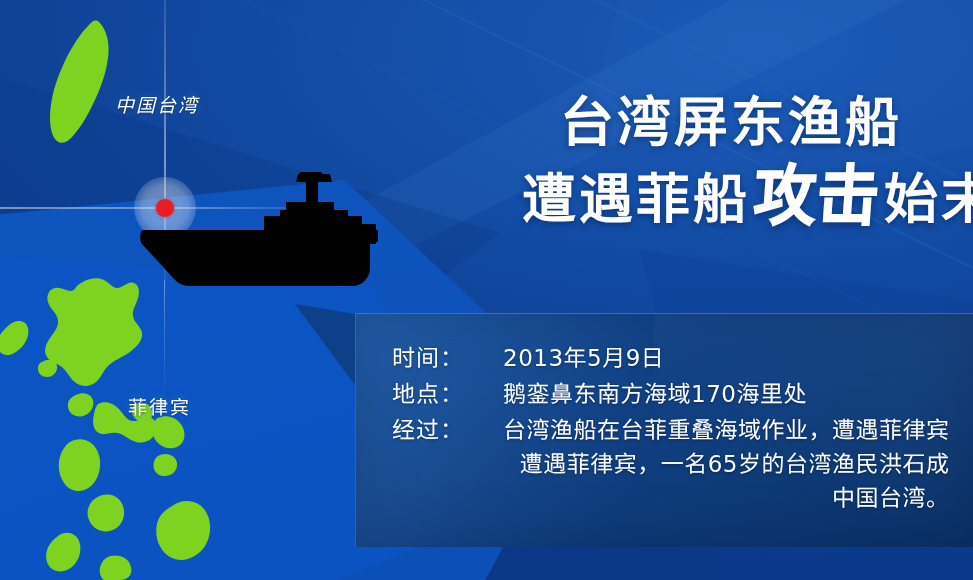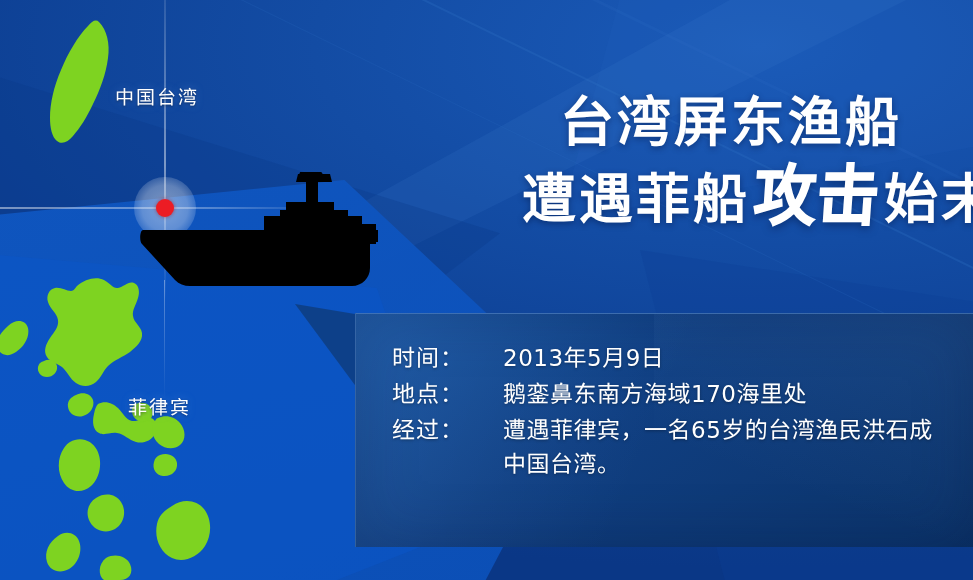--- a/index.html
+++ b/index.html
@@ -77,21 +77,21 @@
     box-shadow:0 0 4px rgba(160,0,0,.55);
   }
 
   
   .map-label{
     position:absolute;color:#ffffff;font-size:19px;letter-spacing:2px;
     font-family:"DejaVu Sans","Liberation Sans",sans-serif;
     text-shadow:0 1px 3px rgba(0,0,0,.45),0 0 8px rgba(120,175,255,.35);
     white-space:nowrap;
   }
-  #label-taiwan{left:115px;top:82px;}
+  #label-taiwan{left:115px;top:90px;font-style:italic;}
   #label-philippines{left:128px;top:392px;}
 
   
   .ship{position:absolute;left:138px;top:172px;width:240px;height:122px;}
   .ship svg{display:block;}
 
   
   .title-block{
     position:absolute;left:358px;top:96px;width:640px;
     text-align:right;line-height:1;
@@ -133,21 +133,21 @@
     transform:rotate(-8deg);
     pointer-events:none;
   }
   .panel .p-sheen2{
     position:absolute;right:-80px;top:-40px;width:400px;height:300px;
     background:linear-gradient(200deg,rgba(150,200,255,.10),rgba(150,200,255,0) 70%);
     pointer-events:none;
   }
   .panel-inner{position:relative;padding:27px 0 0 36px;}
 
-  .info-row{display:flex;align-items:flex-start;margin-bottom:2px;}
+  .info-row{display:flex;align-items:flex-start;margin-bottom:2px;text-align:right;}
   .info-label{
     flex:0 0 auto;color:#ffffff;font-size:23px;line-height:34px;
     letter-spacing:1px;white-space:nowrap;
     text-shadow:0 1px 3px rgba(0,0,0,.35);
   }
   .info-value{
     color:#ffffff;font-size:23px;line-height:34px;letter-spacing:.5px;
     text-shadow:0 1px 3px rgba(0,0,0,.35);
     white-space:nowrap;
     margin-left:39px;
@@ -299,20 +299,21 @@
       </div>
 
       <div class="info-row">
         <span class="info-label">地点：</span>
         <span class="info-value">鹅銮鼻东南方海域170海里处</span>
       </div>
 
       <div class="info-row">
         <span class="info-label">经过：</span>
         <span class="info-value wrapped">
+          <span class="vline">台湾渔船在台菲重叠海域作业，遭遇菲律宾</span>
           <span class="vline">遭遇菲律宾，一名65岁的台湾渔民洪石成</span>
           <span class="vline">中国台湾。</span>
         </span>
       </div>
 
     </div>
   </div>
 
 </div>
 

